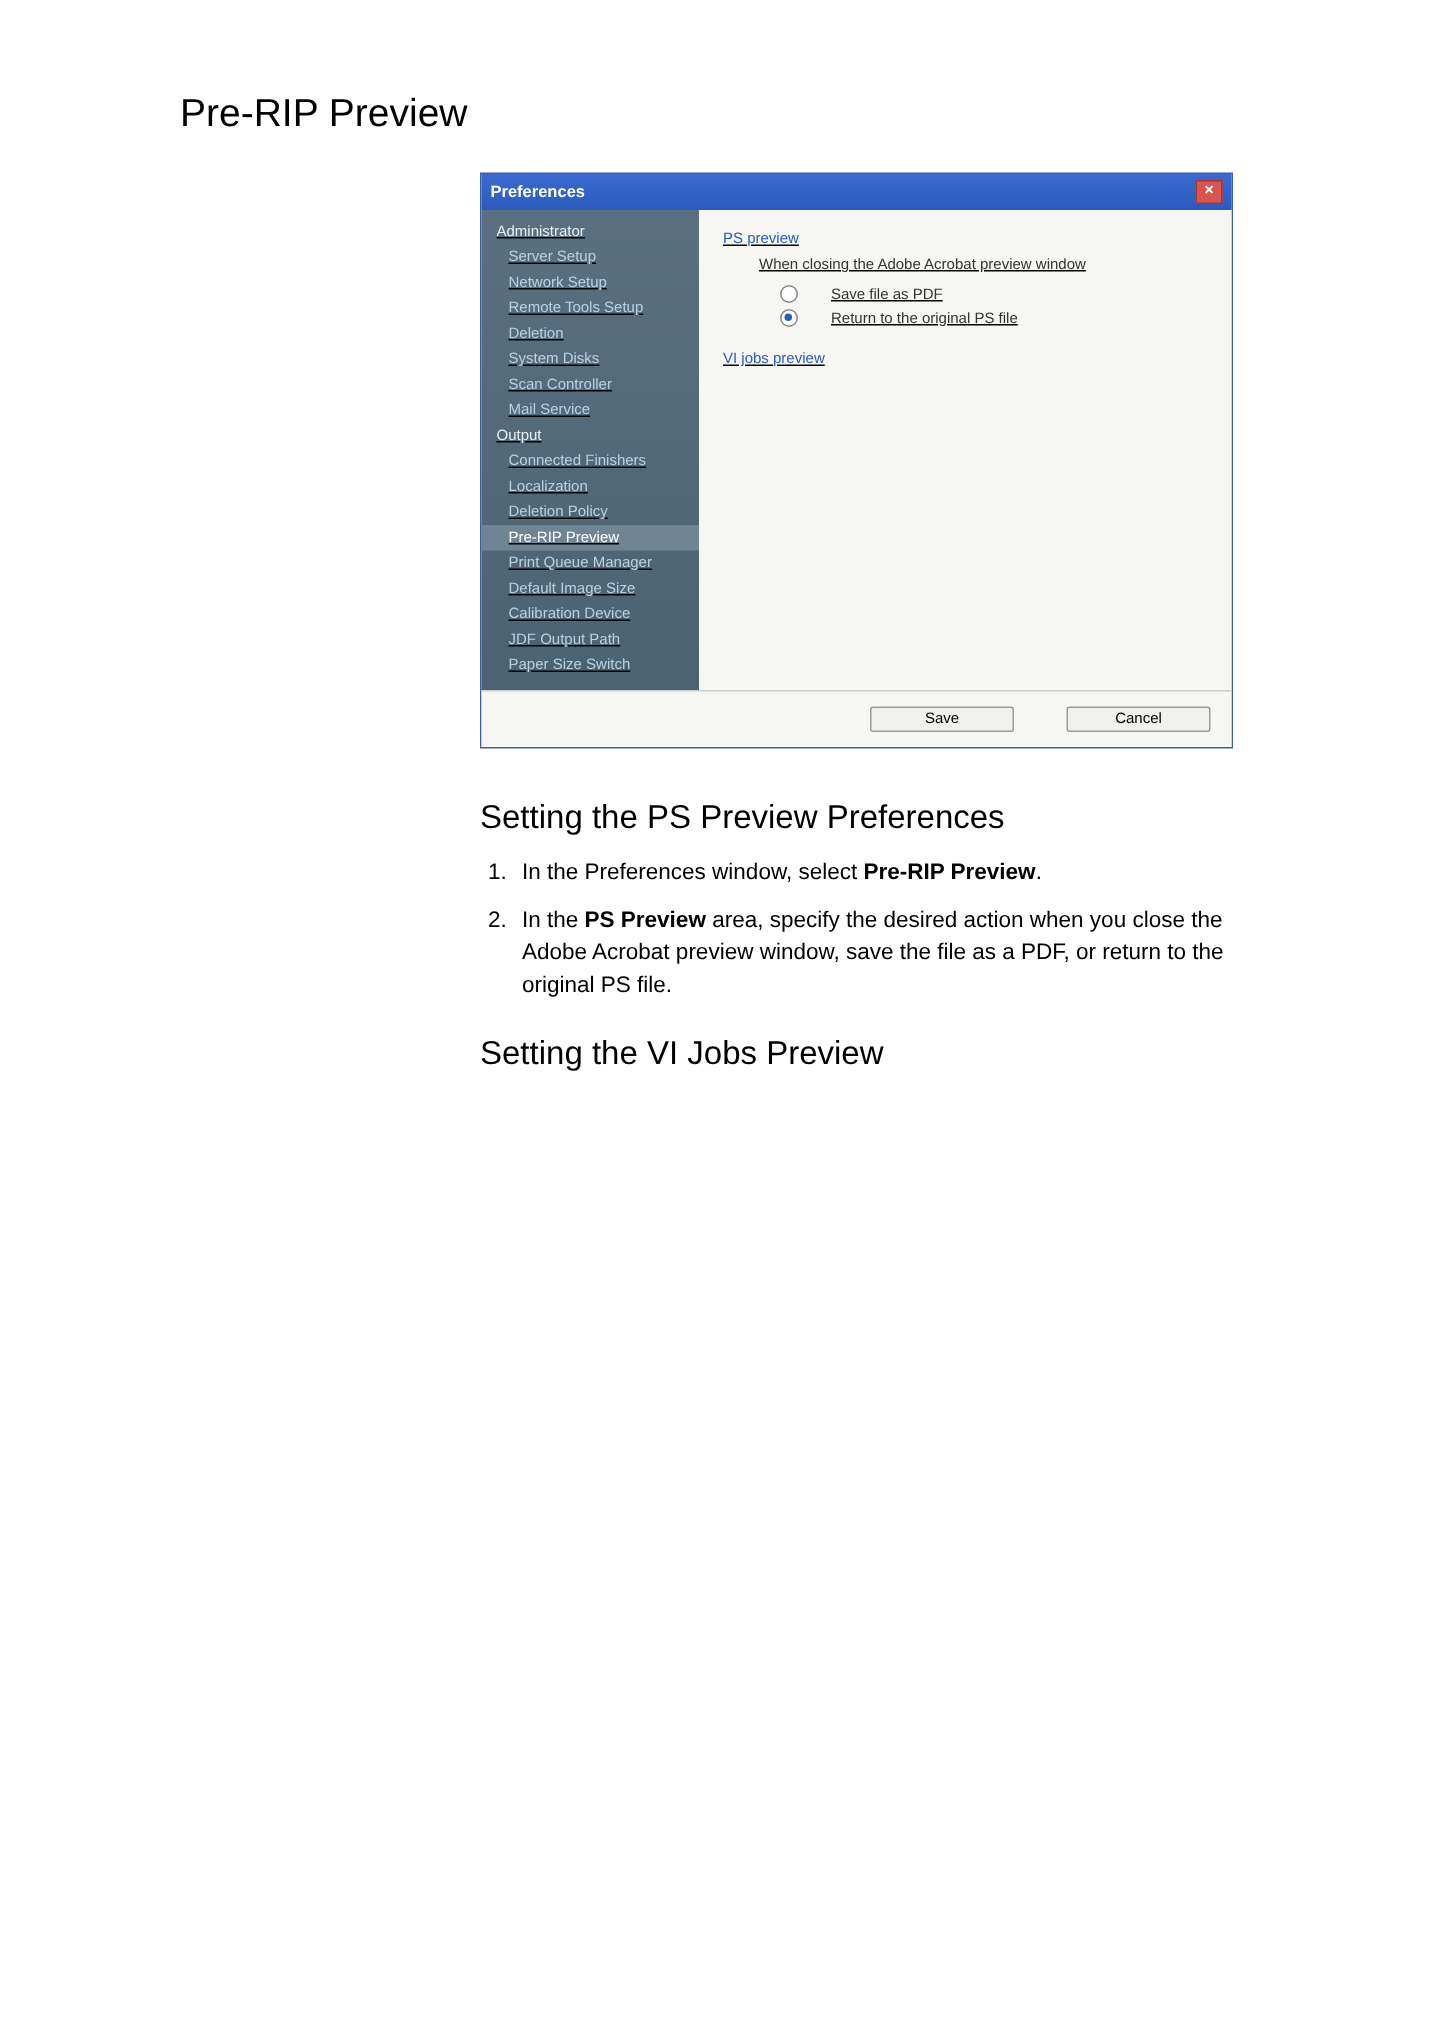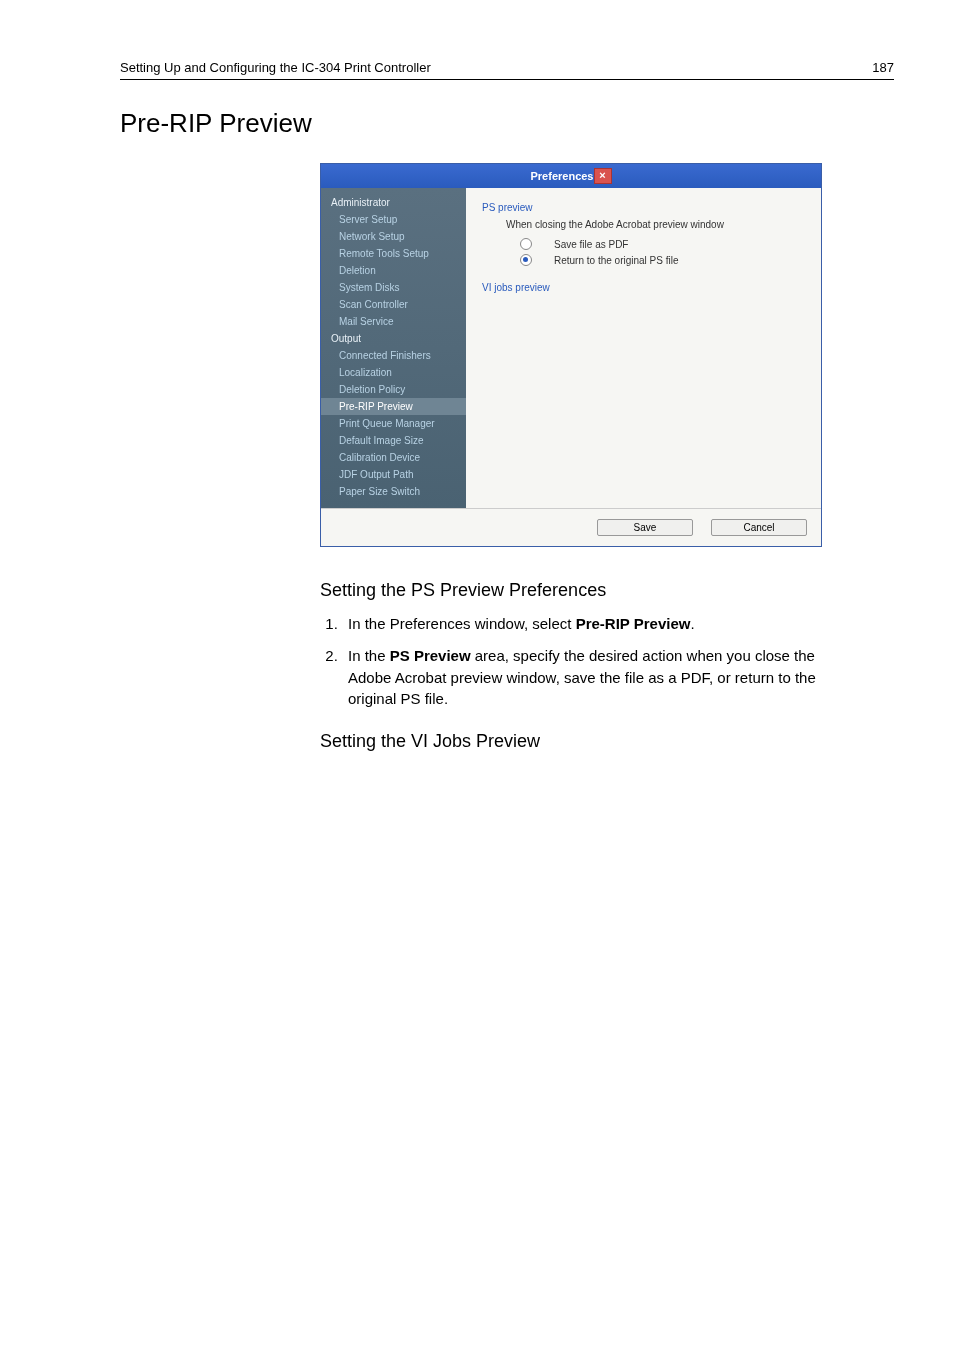--- a/index.html
+++ b/index.html
@@ -43,39 +43,40 @@
     background: #f5f5f2;
     font-size: 10px;
     box-shadow: 0 0 0 0;
   }
   .prefs-titlebar {
     background: linear-gradient(#3a6ad0, #2a5bbd);
     color: #fff;
     font-weight: bold;
     padding: 4px 6px;
     display: flex;
-    justify-content: center;
+    justify-content: space-between;
     align-items: center;
     font-size: 11px;
   }
   .close-btn {
     width: 16px;
     height: 14px;
     background: #d9534f;
     border: 1px solid #a33;
     color: #fff;
     text-align: center;
     line-height: 12px;
     font-size: 11px;
     font-weight: bold;
     cursor: pointer;
   }
   .prefs-body {
     display: flex;
     min-height: 320px;
+    text-decoration: underline;
   }
   .sidebar {
     width: 145px;
     background: linear-gradient(#5a7080, #4a6272);
     color: #cfe0ee;
     padding: 6px 0;
     font-size: 10px;
   }
   .side-cat {
     padding: 3px 10px;
@@ -160,42 +161,42 @@
     font-size: 6px;
     line-height: 5px;
     text-align: center;
     cursor: pointer;
   }
   .footer-bar {
     border-top: 1px solid #ccc;
     padding: 10px 14px;
     display: flex;
     justify-content: flex-end;
-    gap: 18px;
+    gap: 35px;
     background: #f6f6f3;
   }
   .win-btn {
     min-width: 70px;
     padding: 2px 12px;
     border: 1px solid #999;
     background: #f0f0ee;
     font-size: 10px;
     text-align: center;
     cursor: pointer;
     border-radius: 2px;
   }
   
   .body-text {
     margin-left: 200px;
     max-width: 510px;
     font-size: 15px;
     line-height: 1.45;
   }
   h2.sub {
-    font-size: 18px;
+    font-size: 22px;
     font-weight: normal;
     margin: 18px 0 10px 0;
   }
   ol.steps {
     margin: 0 0 14px 0;
     padding-left: 22px;
   }
   ol.steps li {
     margin-bottom: 10px;
     padding-left: 6px;
@@ -217,24 +218,20 @@
     top: 2px;
     font-size: 11px;
     color: #555;
   }
   b.ui { font-weight: bold; }
 </style>
 </head>
 <body>
 
 <div class="page">
-  <div class="header-row">
-    <span>Setting Up and Configuring the IC-304 Print Controller</span>
-    <span class="page-number">187</span>
-  </div>
 
   <h1 class="section-title">Pre-RIP Preview</h1>
 
   <div class="screenshot-wrap">
     <div class="prefs-window">
       <div class="prefs-titlebar">
         <span>Preferences</span>
         <span class="close-btn">×</span>
       </div>
       <div class="prefs-body">

